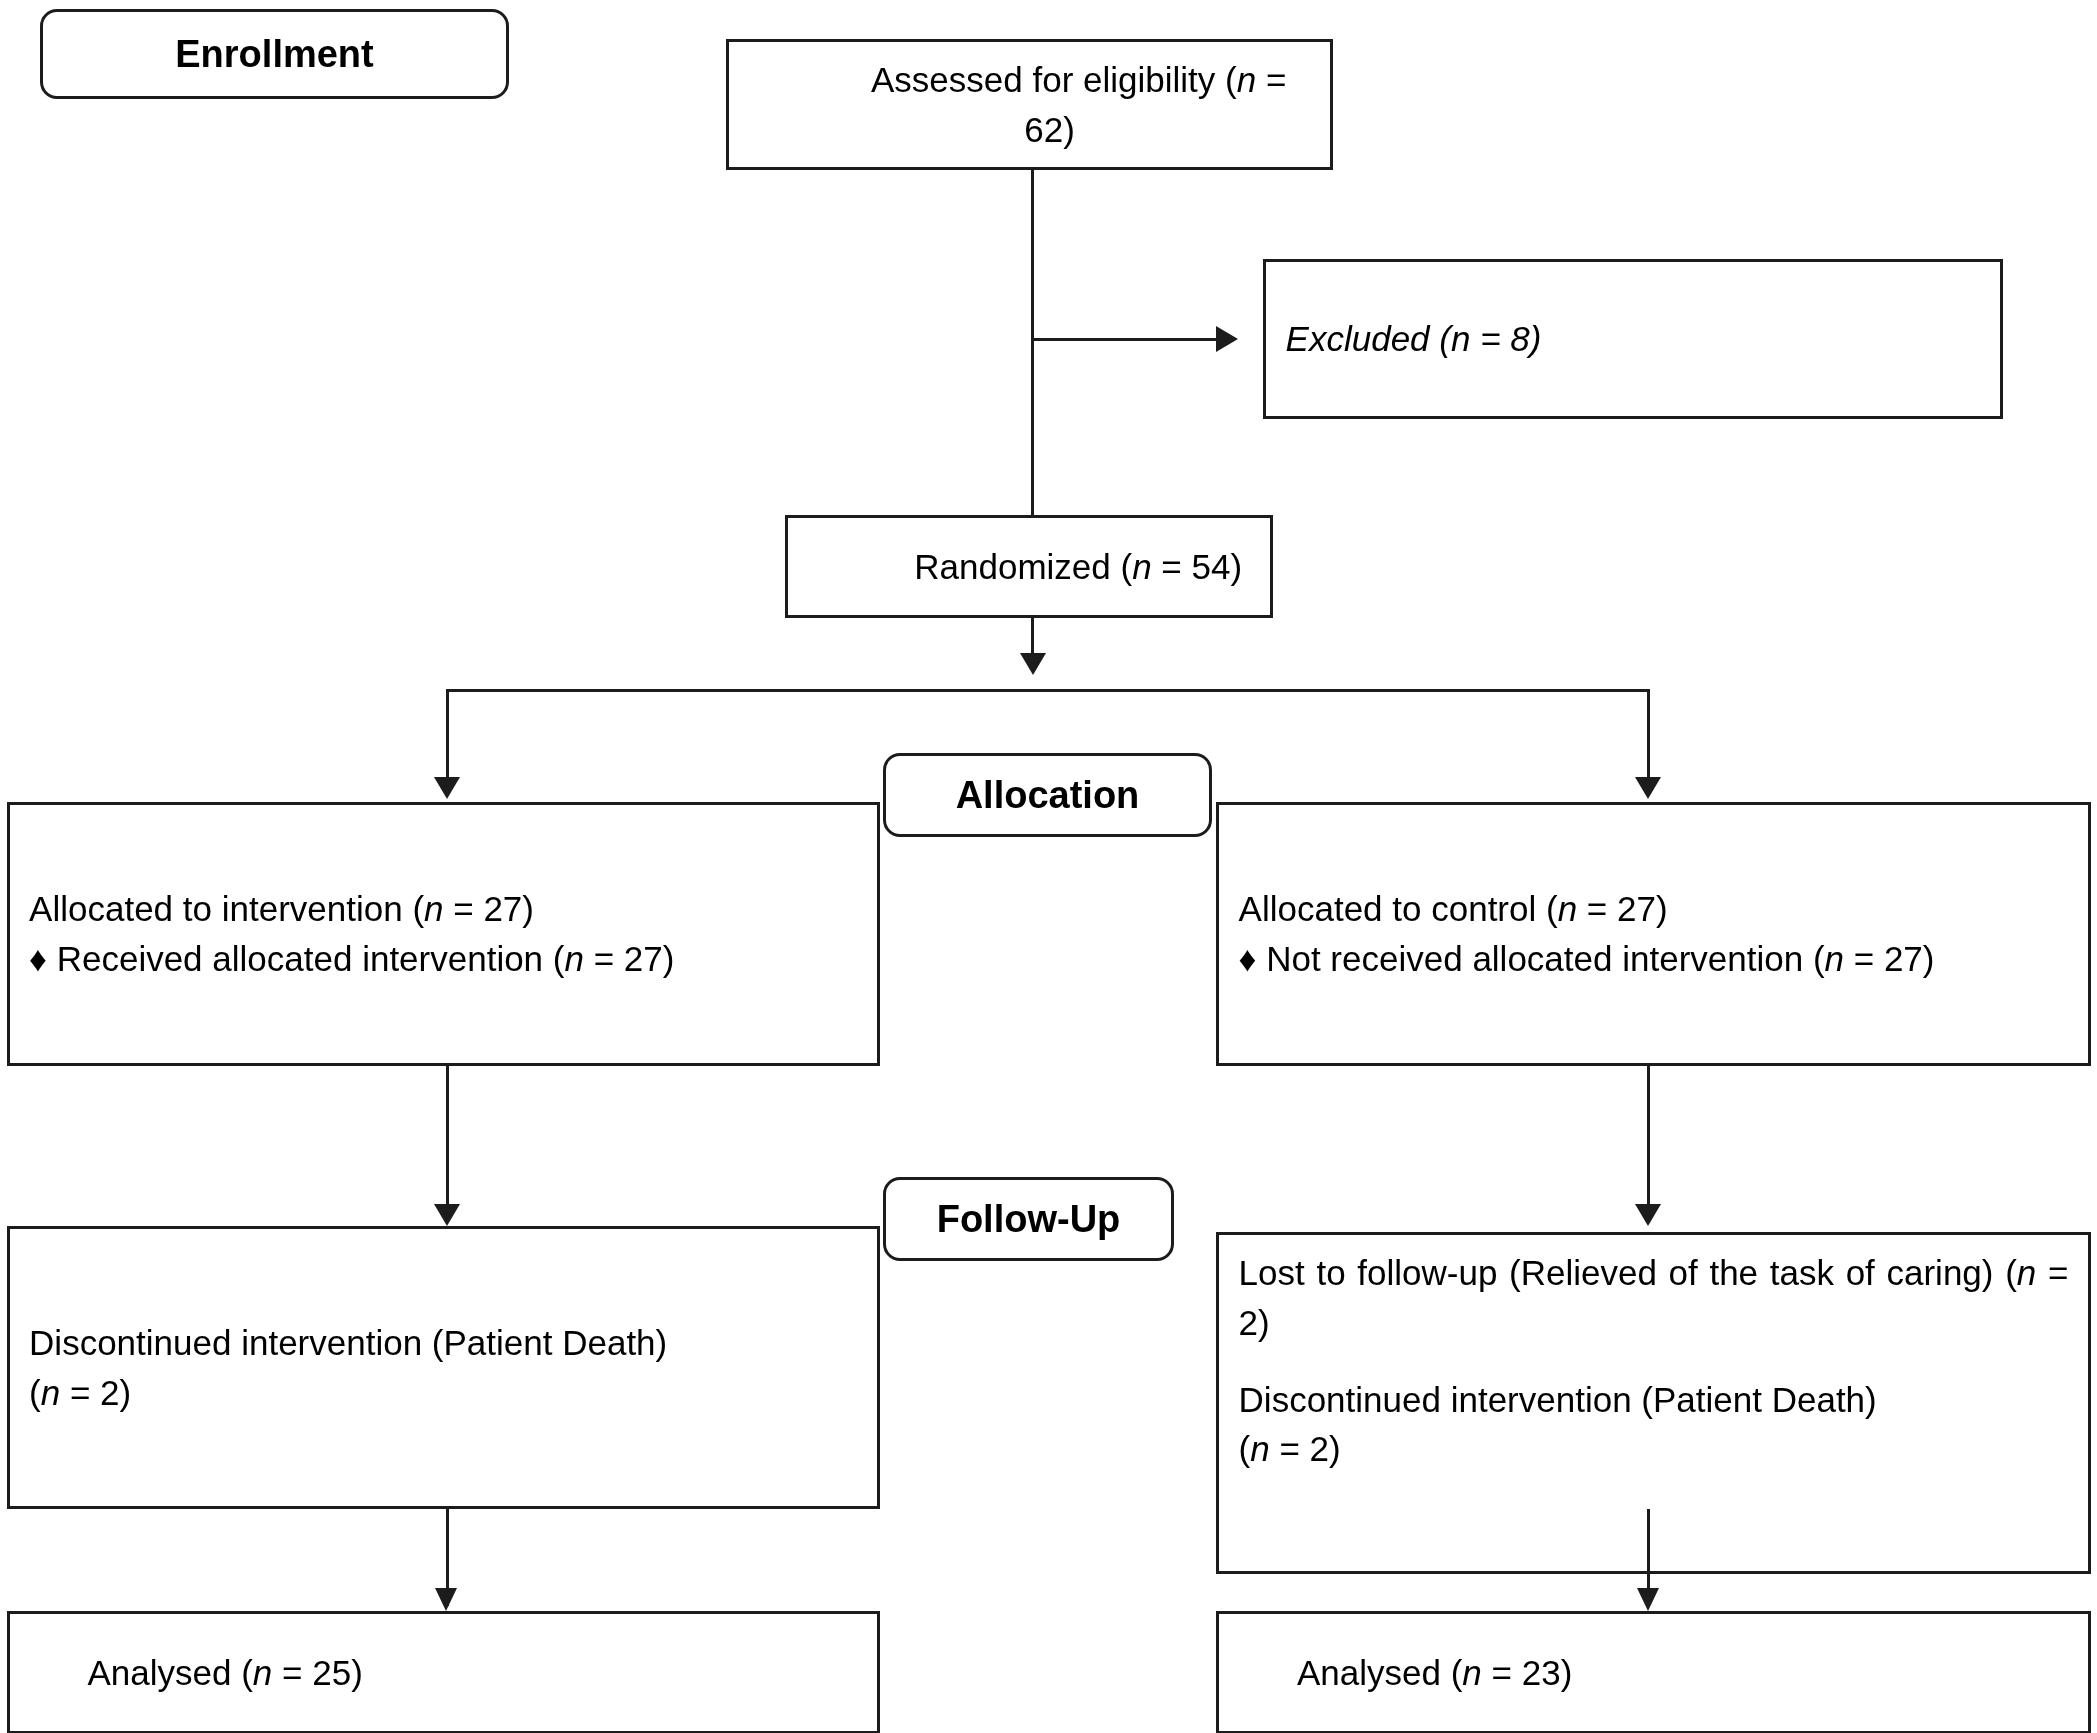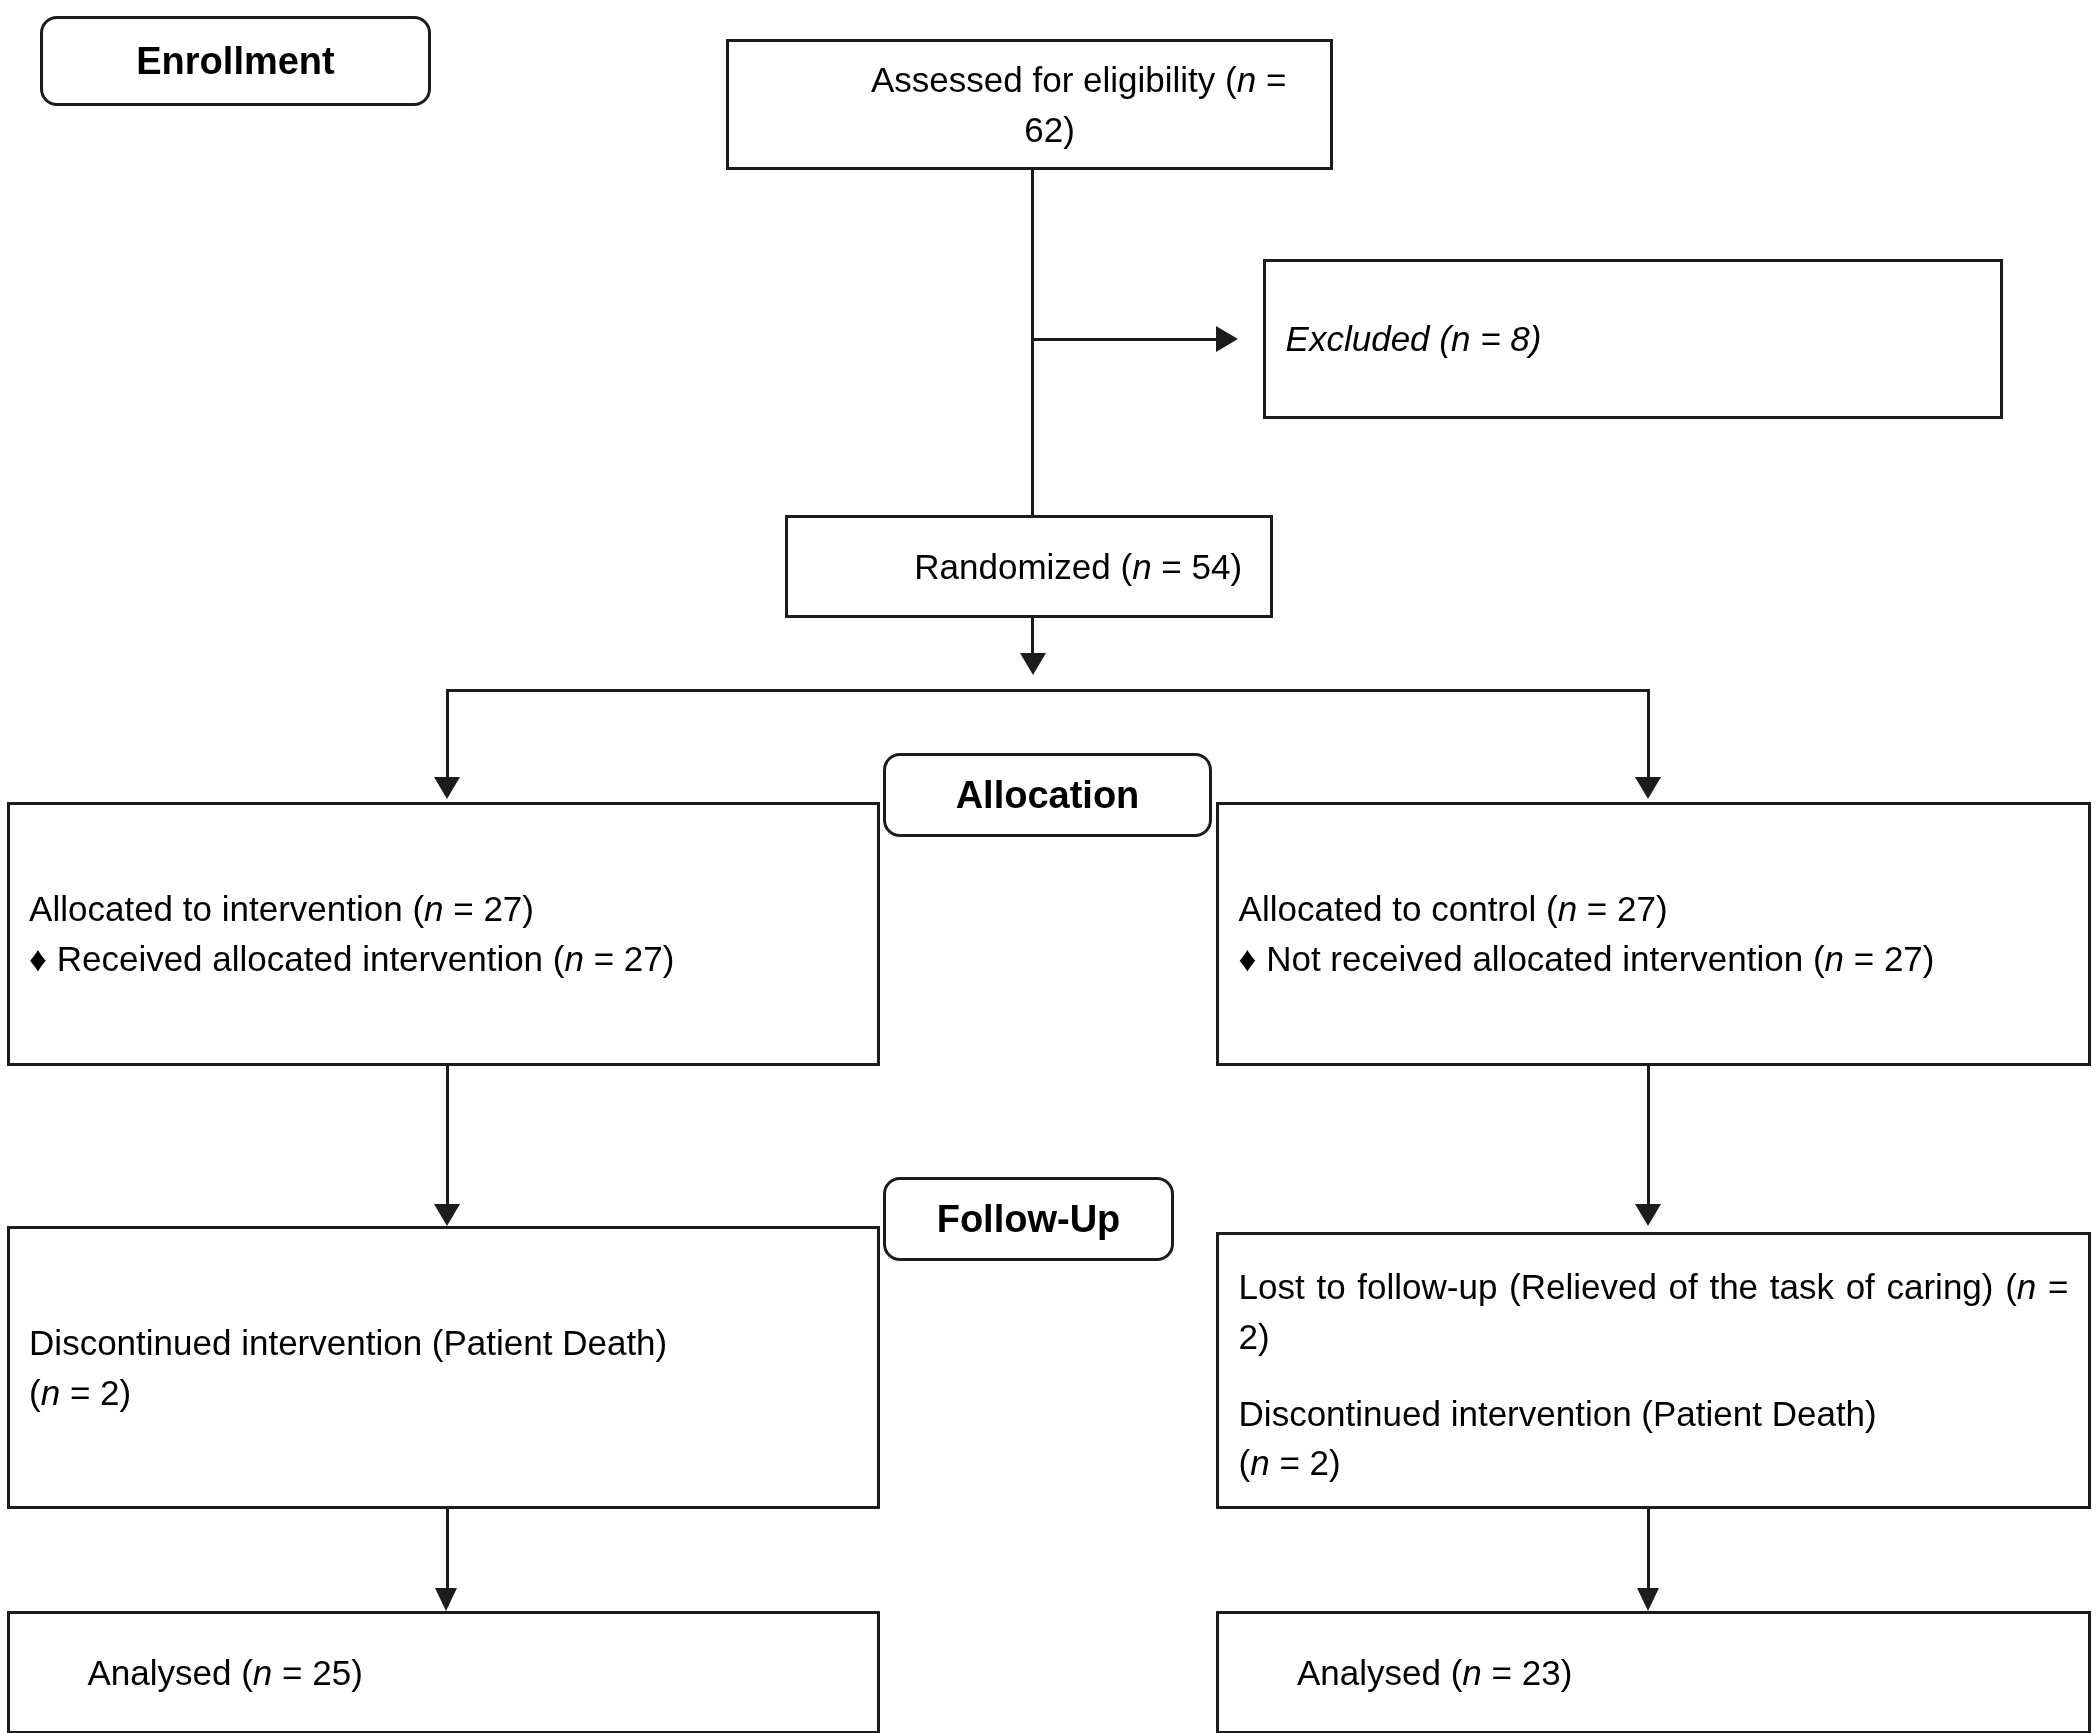--- a/index.html
+++ b/index.html
@@ -82,21 +82,21 @@
     border-bottom: 13.7px solid transparent;
     border-left: 22px solid #1c1c1c;
     z-index: 3;
   }
 </style>
 </head>
 <body>
 
 <div id="canvas">
 
-  <div class="stage" style="left:40px; top:16px; width:391px; height:90px;">
+  <div class="stage" style="left:40px; top:9px; width:469px; height:90px;">
     <span>Enrollment</span>
   </div>
 
   <div class="box center" style="left:726px; top:39px; width:607px; height:131px;">
     <div class="txt">
       <span>Assessed for eligibility (</span><i>n</i><span> = </span><span>62</span><span>)</span>
     </div>
   </div>
 
   <div class="vline" style="left:1031px; top:170px; width:3.3px; height:345px;"></div>
@@ -143,21 +143,21 @@
 
   <div class="stage" style="left:883px; top:1177px; width:291px; height:84px;">
     <span>Follow-Up</span>
   </div>
 
   <div class="box" style="left:6.5px; top:1226px; width:873px; height:283px;">
     <div class="txt">Discontinued intervention (Patient Death)</div>
     <div class="txt">(<i>n</i> = 2)</div>
   </div>
 
-  <div class="box justify" style="left:1216px; top:1232px; width:875px; height:277px; justify-content:flex-start; padding-top:27px;">
+  <div class="box justify" style="left:1216px; top:1232px; width:875px; height:342px; justify-content:flex-start; padding-top:13px;">
     <div class="txt" style="text-align:justify;">Lost to follow-up (Relieved of the task of caring) (<i>n</i> = 2)</div>
     <div class="txt" style="height:27.4px;"></div>
     <div class="txt" style="text-align:left;">Discontinued intervention (Patient Death)</div>
     <div class="txt" style="text-align:left;">(<i>n</i> = 2)</div>
   </div>
 
   <div class="vline" style="left:446px; top:1509px; width:2.6px; height:97px;"></div>
   <div class="arrow-down" style="left:435px; top:1588px; border-left-width:11px; border-right-width:11px; border-top-width:23.5px;"></div>
   <div class="vline" style="left:1647px; top:1509px; width:2.6px; height:97px;"></div>
   <div class="arrow-down" style="left:1637px; top:1588px; border-left-width:11px; border-right-width:11px; border-top-width:23.5px;"></div>

